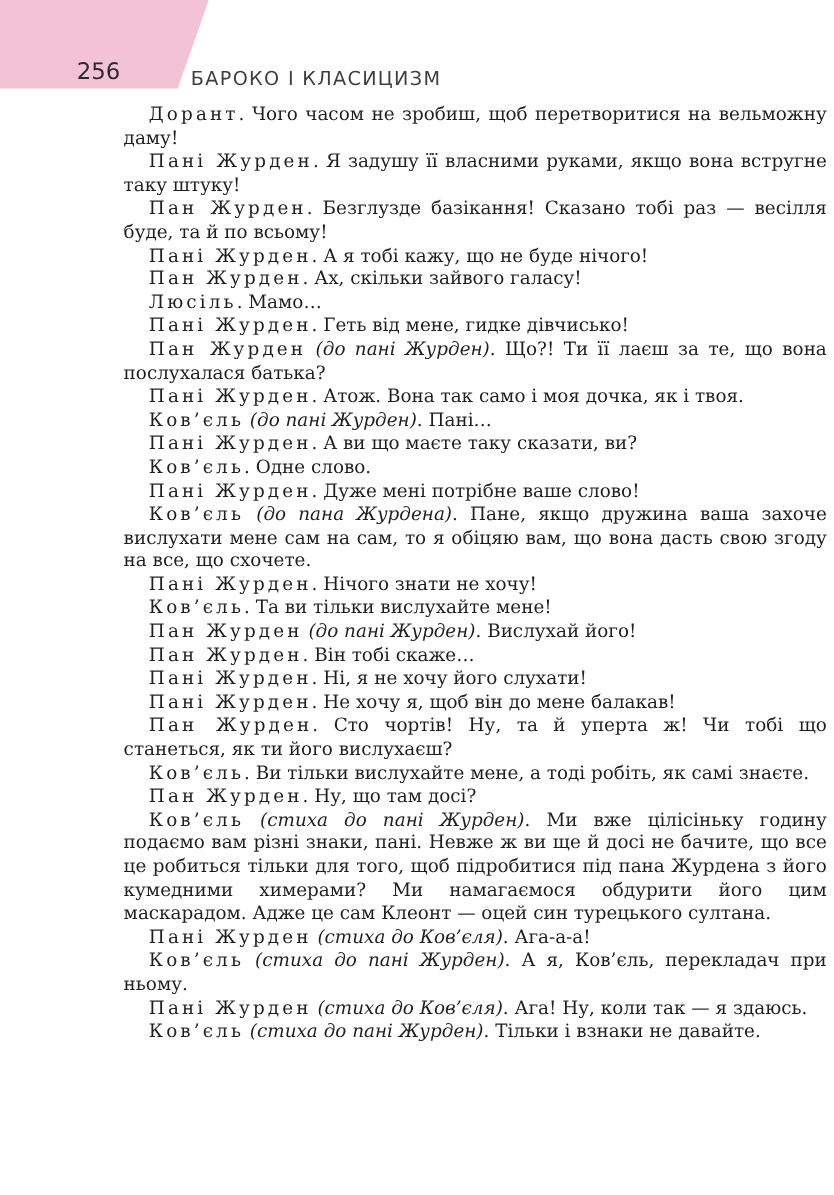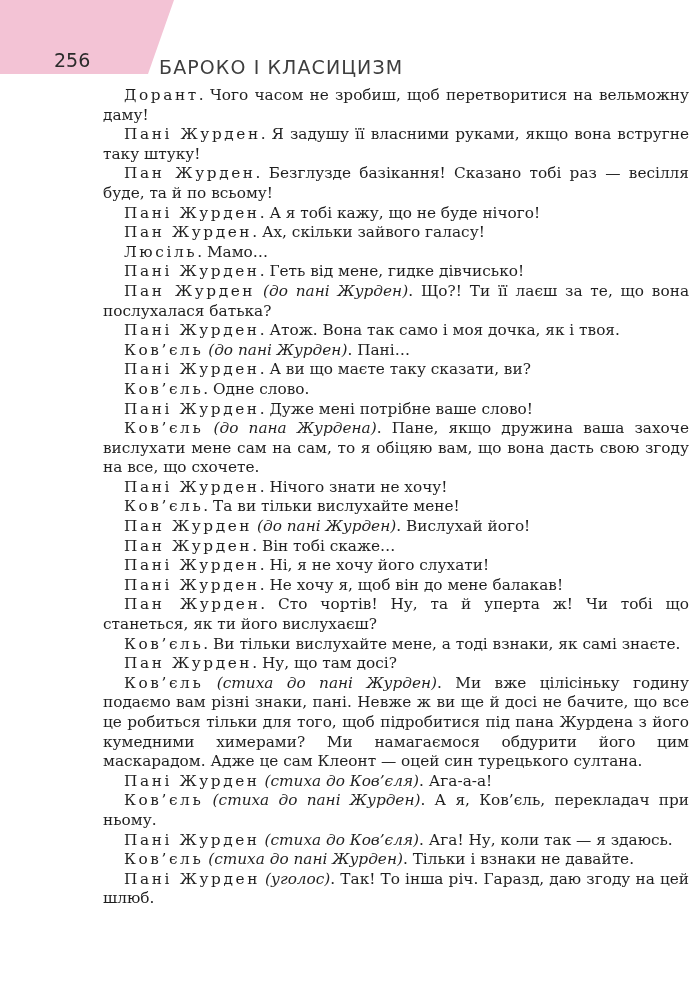--- a/index.html
+++ b/index.html
@@ -19,34 +19,34 @@
     position: absolute;
     left: 0;
     top: 0;
     width: 174px;
     height: 74px;
     background: var(--header-pink, #f3c3d5);
     clip-path: polygon(0 0, 100% 0, calc(100% - 26px) 100%, 0 100%);
   }
   .page-number {
     position: absolute;
-    left: 54px;
+    left: 64px;
     top: 51px;
     font-family: "DejaVu Sans", "Liberation Sans", sans-serif;
     font-size: 19px;
     font-weight: 500;
     color: var(--page-number-color, #2b2b2b);
     line-height: 1;
   }
   .section-title {
     position: absolute;
     left: 159px;
     top: 58px;
     font-family: "DejaVu Sans", "Liberation Sans", sans-serif;
-    font-size: 19px;
+    font-size: 16px;
     font-weight: 500;
     letter-spacing: 1.1px;
     color: var(--title-color, #3e3e3e);
     line-height: 1;
     white-space: nowrap;
   }
   
   .text-block {
     position: absolute;
     left: 67px;
@@ -95,21 +95,20 @@
     <p class="dialogue-line"><span class="speaker">Ков’єль</span>. <span class="speech">Одне слово.</span></p>
     <p class="dialogue-line"><span class="speaker">Пані Журден</span>. <span class="speech">Дуже мені потрібне ваше слово!</span></p>
     <p class="dialogue-line"><span class="speaker">Ков’єль</span><span class="direction"> (до пана Журдена)</span>. <span class="speech">Пане, якщо дружина ваша захоче вислухати мене сам на сам, то я обіцяю вам, що вона дасть свою згоду на все, що схочете.</span></p>
     <p class="dialogue-line"><span class="speaker">Пані Журден</span>. <span class="speech">Нічого знати не хочу!</span></p>
     <p class="dialogue-line"><span class="speaker">Ков’єль</span>. <span class="speech">Та ви тільки вислухайте мене!</span></p>
     <p class="dialogue-line"><span class="speaker">Пан Журден</span><span class="direction"> (до пані Журден)</span>. <span class="speech">Вислухай його!</span></p>
     <p class="dialogue-line"><span class="speaker">Пан Журден</span>. <span class="speech">Він тобі скаже…</span></p>
     <p class="dialogue-line"><span class="speaker">Пані Журден</span>. <span class="speech">Ні, я не хочу його слухати!</span></p>
     <p class="dialogue-line"><span class="speaker">Пані Журден</span>. <span class="speech">Не хочу я, щоб він до мене балакав!</span></p>
     <p class="dialogue-line"><span class="speaker">Пан Журден</span>. <span class="speech">Сто чортів! Ну, та й уперта ж! Чи тобі що станеться, як ти його вислухаєш?</span></p>
-    <p class="dialogue-line"><span class="speaker">Ков’єль</span>. <span class="speech">Ви тільки вислухайте мене, а тоді взнаки, як самі знаєте.</span></p>
+    <p class="dialogue-line"><span class="speaker">Ков’єль</span>. <span class="speech">Ви тільки вислухайте мене, а тоді робіть, як самі знаєте.</span></p>
     <p class="dialogue-line"><span class="speaker">Пан Журден</span>. <span class="speech">Ну, що там досі?</span></p>
     <p class="dialogue-line"><span class="speaker">Ков’єль</span><span class="direction"> (стиха до пані Журден)</span>. <span class="speech">Ми вже цілісіньку годину подаємо вам різні знаки, пані. Невже ж ви ще й досі не бачите, що все це робиться тільки для того, щоб підробитися під пана Журдена з його кумедними химерами? Ми намагаємося обдурити його цим маскарадом. Адже це сам Клеонт — оцей син турецького султана.</span></p>
     <p class="dialogue-line"><span class="speaker">Пані Журден</span><span class="direction"> (стиха до Ков’єля)</span>. <span class="speech">Ага-а-а!</span></p>
     <p class="dialogue-line"><span class="speaker">Ков’єль</span><span class="direction"> (стиха до пані Журден)</span>. <span class="speech">А я, Ков’єль, перекладач при ньому.</span></p>
     <p class="dialogue-line"><span class="speaker">Пані Журден</span><span class="direction"> (стиха до Ков’єля)</span>. <span class="speech">Ага! Ну, коли так — я здаюсь.</span></p>
     <p class="dialogue-line"><span class="speaker">Ков’єль</span><span class="direction"> (стиха до пані Журден)</span>. <span class="speech">Тільки і взнаки не давайте.</span></p>
-    <p class="dialogue-line"><span class="speaker">Пані Журден</span><span class="direction"> (уголос)</span>. <span class="speech">Так! То інша річ. Гаразд, даю згоду на цей шлюб.</span></p>
   </main>
 
 </body></html>

